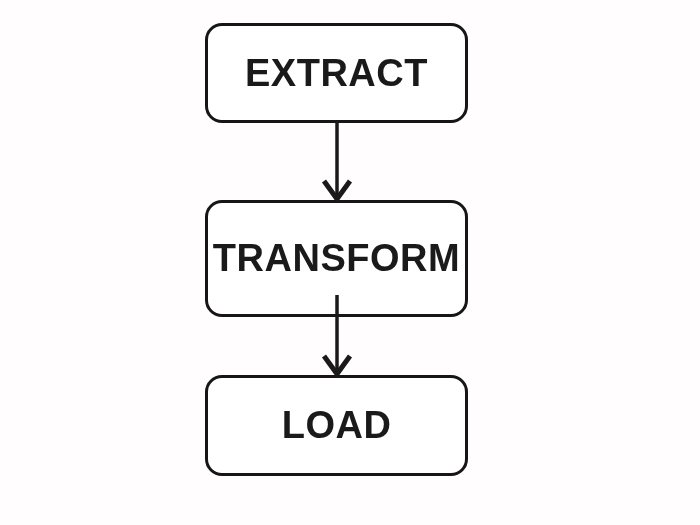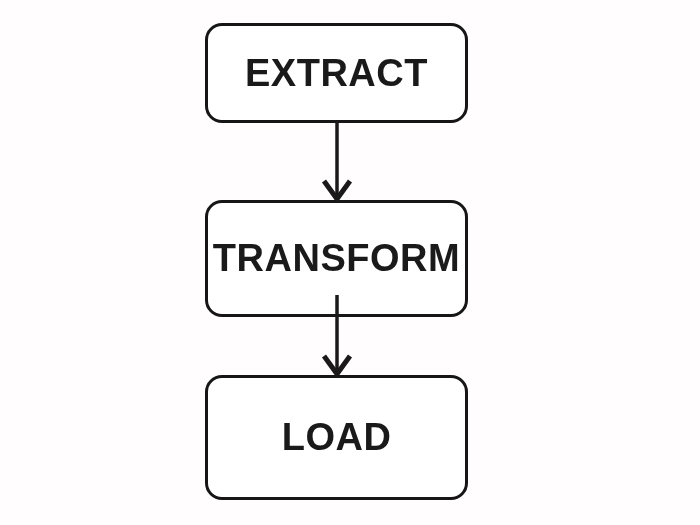--- a/index.html
+++ b/index.html
@@ -30,21 +30,21 @@
   .node-label {
     font-size: 38px;
     font-weight: bold;
     color: #1a1a1a;
     letter-spacing: 0.5px;
     user-select: none;
     white-space: nowrap;
   }
   #node-extract   { top: 23px;  height: 100px; }
   #node-transform { top: 200px; height: 117px;  }
-  #node-load      { top: 375px; height: 125px; }
+  #node-load      { top: 375px; height: 101px; }
   .edges-overlay {
     position: absolute;
     top: 0;
     left: 0;
     width: 700px;
     height: 525px;
     pointer-events: none;
   }
 </style>
 </head>

